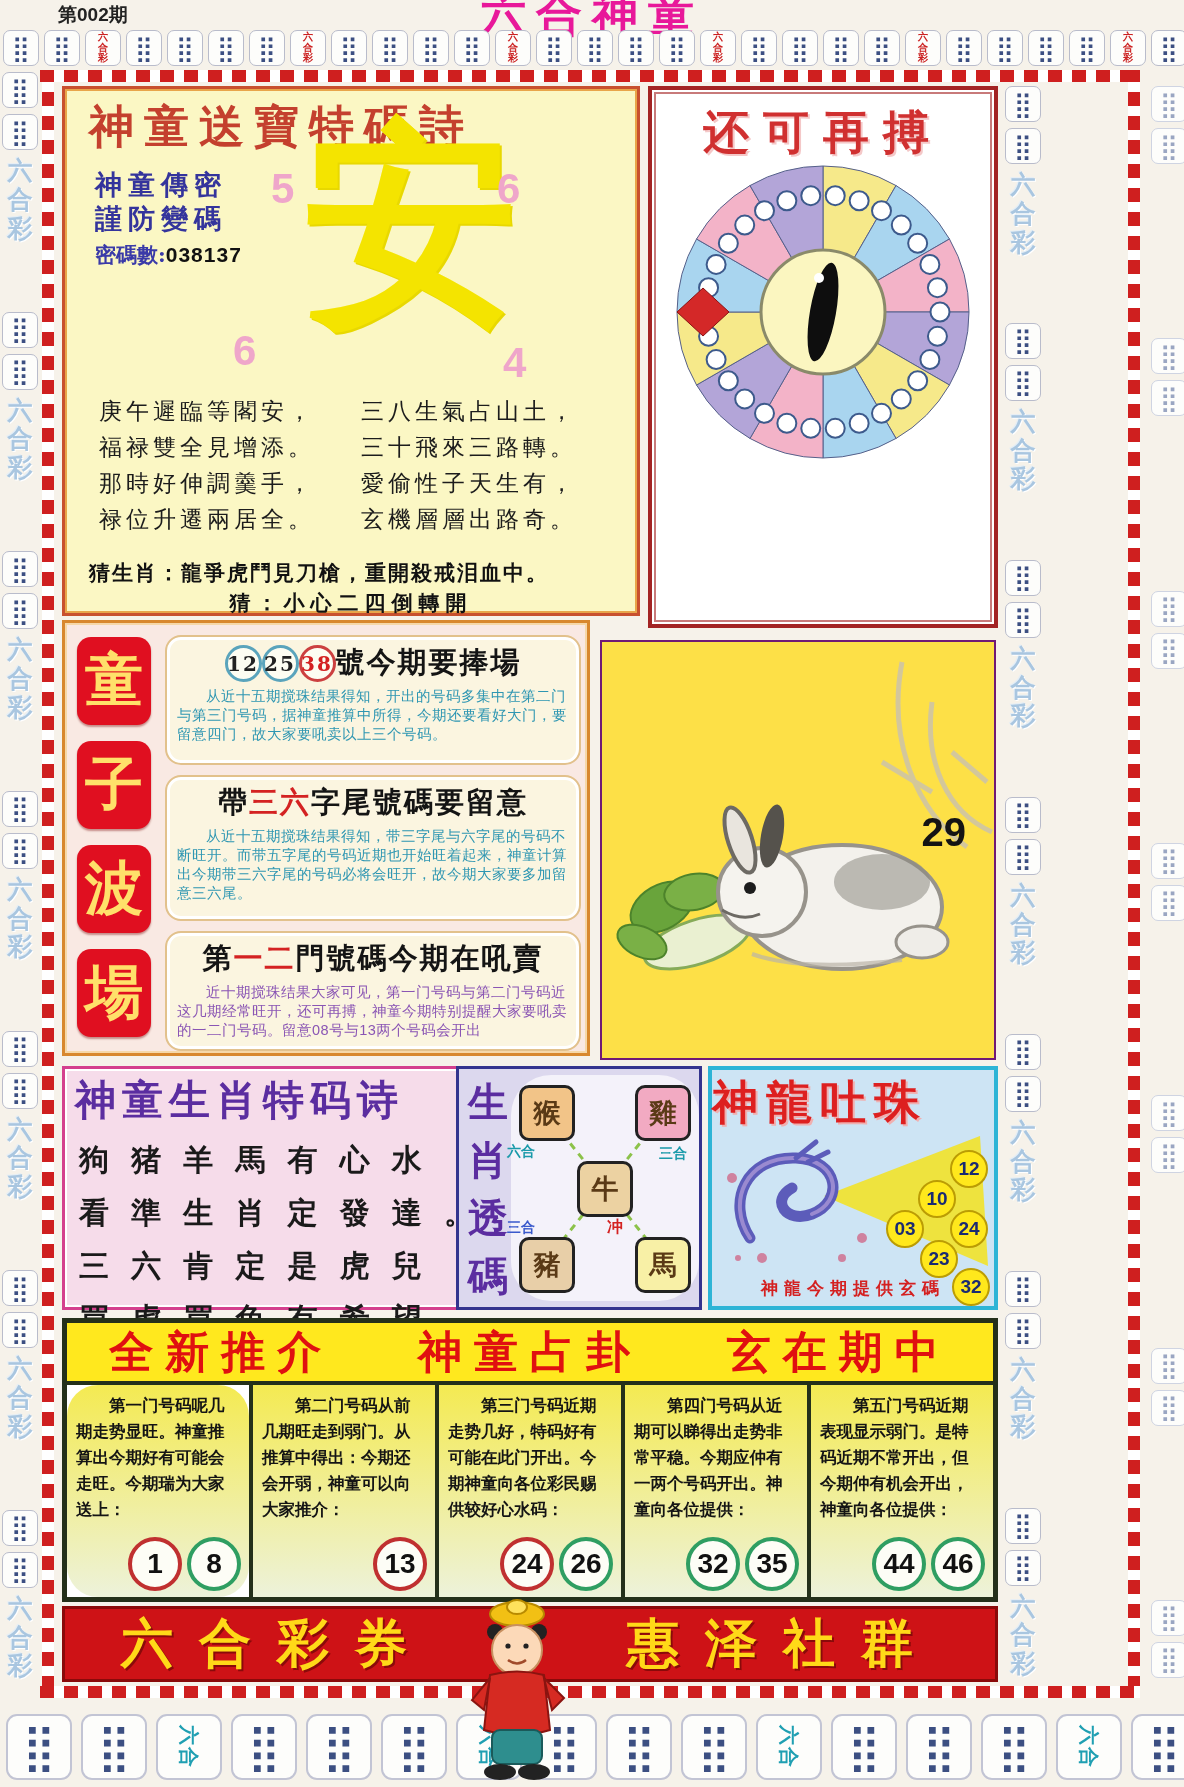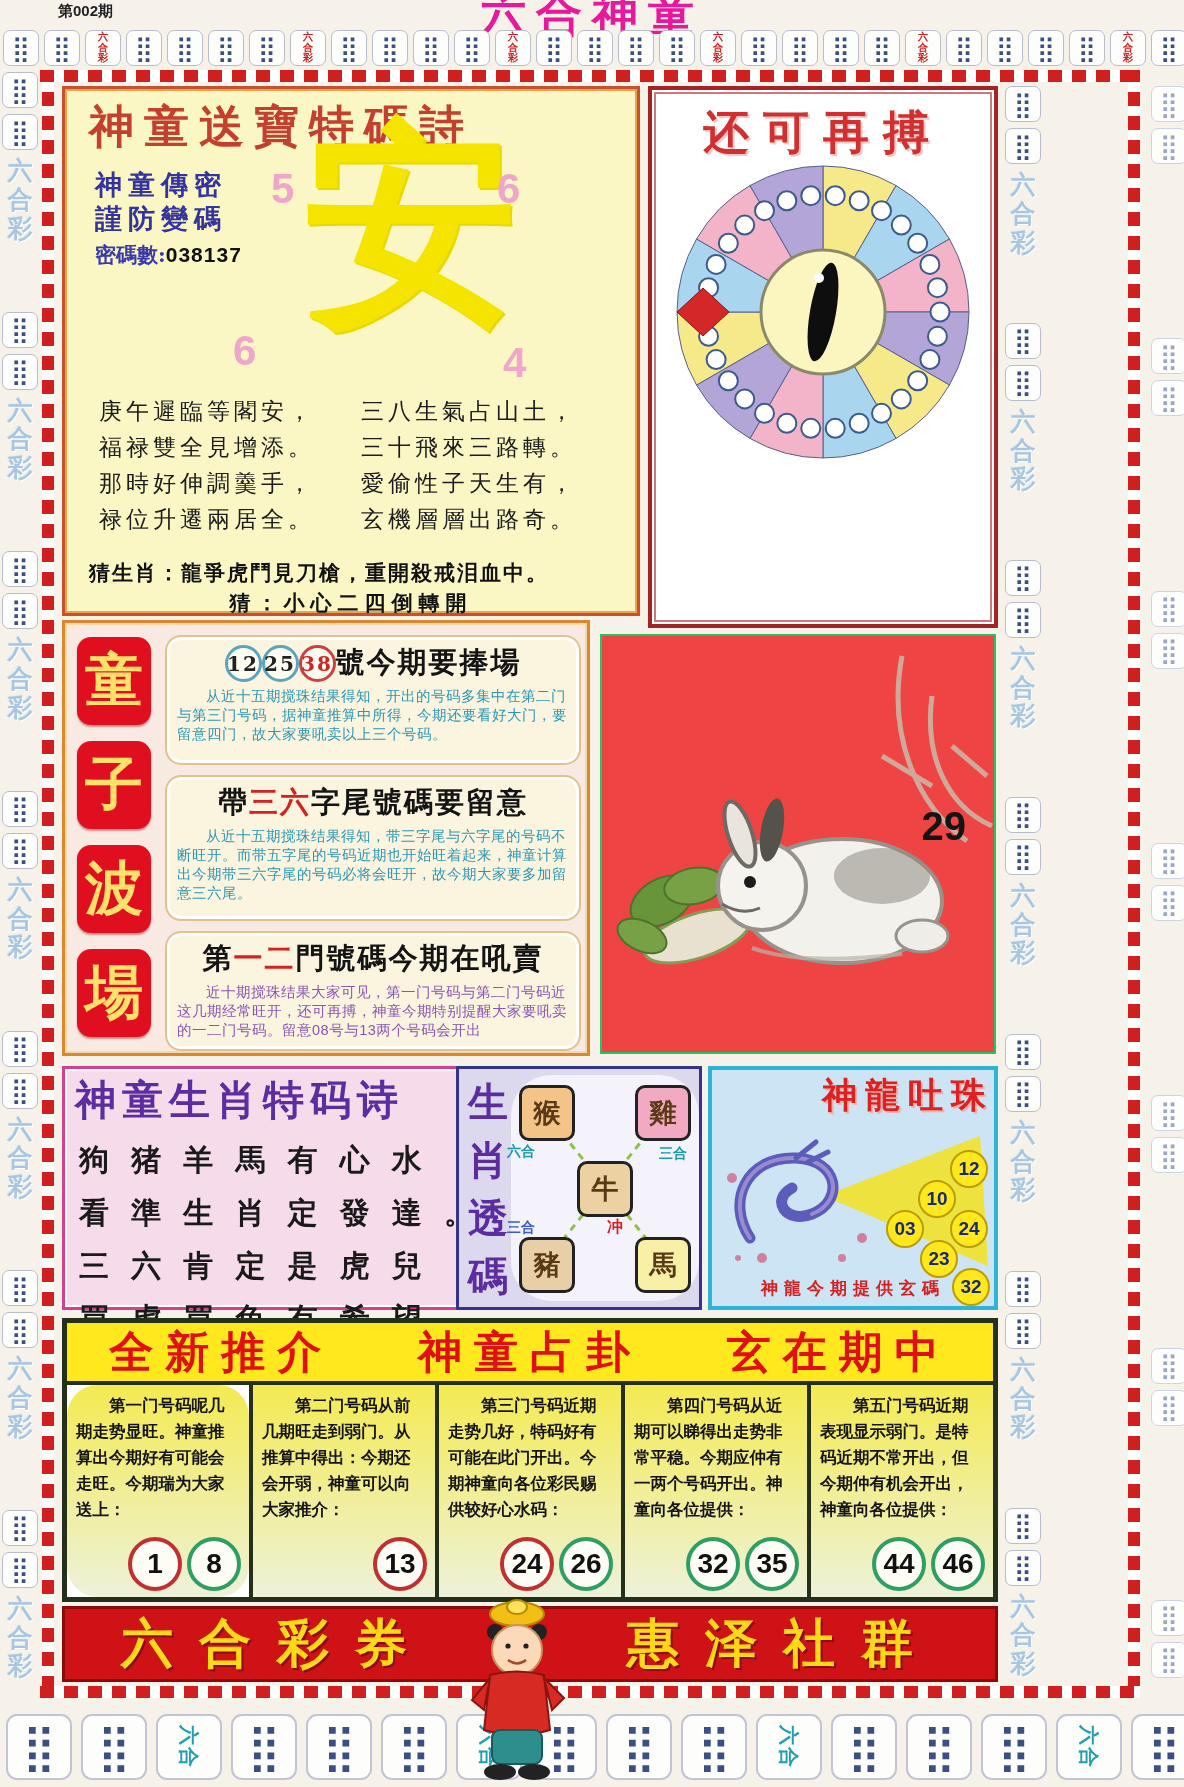--- a/index.html
+++ b/index.html
@@ -60,41 +60,41 @@
            color:#141414;font-family:"DejaVu Serif",serif;letter-spacing:2px;}
   .tz-head .red{color:#d42222;}
   .tz-body{margin-top:4px;font-size:14.5px;line-height:19px;text-indent:2em;letter-spacing:.5px;}
   .tz-body.teal{color:#2e96b2;}
   .tz-body.purple{color:#8a55b4;}
   .mini-circ{display:inline-flex;width:31px;height:31px;border-radius:50%;background:#fdfdf2;
              align-items:center;justify-content:center;font-size:20px;font-weight:bold;color:#222;}
   .mini-circ.teal{border:3px solid #5aa4bc;}
   .mini-circ.red{border:3px solid #cc4040;}
   
-  #panel4{background:#ef4444;border:2px solid #22c55e;}
+  #panel4{background:#fde047;border:2px solid #701a75;margin-top:6px;}
   #rabbit-num{position:absolute;right:28px;top:168px;font-size:40px;font-weight:bold;color:#141414;}
   
   #panel5{background:#f6dcea;border:3px solid #d4408e;box-shadow:0 0 0 2px #fff inset;}
   #p5-title{margin:4px 10px 0;font-size:41px;font-weight:bold;color:#5b2da0;letter-spacing:6px;
             font-family:"DejaVu Serif",serif;}
   .p5-line{display:flex;justify-content:space-between;padding:0 14px;font-size:30px;color:#1a1a1a;
            font-family:"DejaVu Serif",serif;margin-top:12px;font-weight:bold;}
   
   #panel6{background:#dcd8ee;border:3px solid #34348e;}
   .p6-tchar{position:absolute;left:8px;width:42px;text-align:center;font-size:40px;font-weight:bold;
             color:#5b2da0;font-family:"DejaVu Serif",serif;}
   #p6-diagram{position:absolute;left:52px;top:6px;width:188px;height:226px;background:#f4f2fa;border-radius:40px;}
   .animal{position:absolute;width:50px;height:50px;border:3px solid #222;border-radius:10px;
           display:flex;align-items:center;justify-content:center;font-size:27px;font-weight:bold;
           color:#5a3a16;font-family:"DejaVu Serif",serif;}
   .p6-label{position:absolute;font-size:14px;font-weight:bold;}
   .p6-label.teal{color:#1a9aaa;} .p6-label.blue{color:#3a5acc;} .p6-label.red{color:#d42222;font-size:16px;}
   
   #panel7{background:#cde4f4;border:4px solid #2db4d6;}
-  #p7-title{position:absolute;top:2px;left:0;width:100%;text-align:right;font-size:35px;font-weight:bold;
+  #p7-title{position:absolute;top:2px;left:0;width:100%;text-align:left;font-size:46px;font-weight:bold;
             color:#dd2020;letter-spacing:8px;font-family:"DejaVu Serif",serif;text-shadow:2px 2px 0 #f0b0b0;}
   .pearl{position:absolute;width:34px;height:34px;border-radius:50%;background:#ffe81c;border:2px solid #bb9c04;
          display:flex;align-items:center;justify-content:center;font-size:19px;font-weight:bold;color:#1a2a72;}
   #p7-cap{position:absolute;bottom:6px;left:0;width:100%;text-align:center;color:#d42020;font-size:17px;
           font-weight:bold;letter-spacing:6px;font-family:"DejaVu Serif",serif;}
   
   #ptable{border:5px solid #24301a;background:#fff;}
   #t-head{height:58px;background:#ffe81e;display:flex;align-items:center;justify-content:space-around;
           border-bottom:4px solid #24301a;}
   #t-head span{font-size:44px;font-weight:bold;color:#e01010;letter-spacing:12px;font-family:"DejaVu Serif",serif;}
@@ -108,21 +108,21 @@
   .numcirc{display:inline-flex;width:46px;height:46px;border-radius:50%;background:#fdfdf6;
            align-items:center;justify-content:center;font-size:28px;font-weight:bold;color:#111;}
   .numcirc.red{border:4px solid #c03030;}
   .numcirc.green{border:4px solid #2f9e62;}
   
   #banner{background:#ce1216;border:3px solid #8a0a0a;display:flex;align-items:center;
           justify-content:space-between;padding:0 56px;box-sizing:border-box;}
   .banner-txt{font-size:52px;font-weight:bold;color:#ffd918;letter-spacing:26px;
               font-family:"DejaVu Serif",serif;text-shadow:2px 2px 0 #8a0a0a;}
   
-  #issue{position:absolute;top:2px;left:58px;font-size:15px;color:#222;font-weight:bold;}
+  #issue{position:absolute;top:2px;left:58px;font-size:19px;color:#222;font-weight:bold;}
   #main-title{position:absolute;top:-16px;left:0;width:100%;text-align:center;font-size:46px;
               font-weight:bold;color:#e8189a;letter-spacing:10px;font-family:"DejaVu Serif",serif;}
 </style>
 </head>
 <body>
 
 <div id="page">
 
   <div id="issue">第002期</div>
   <div id="main-title">六合神童</div>

